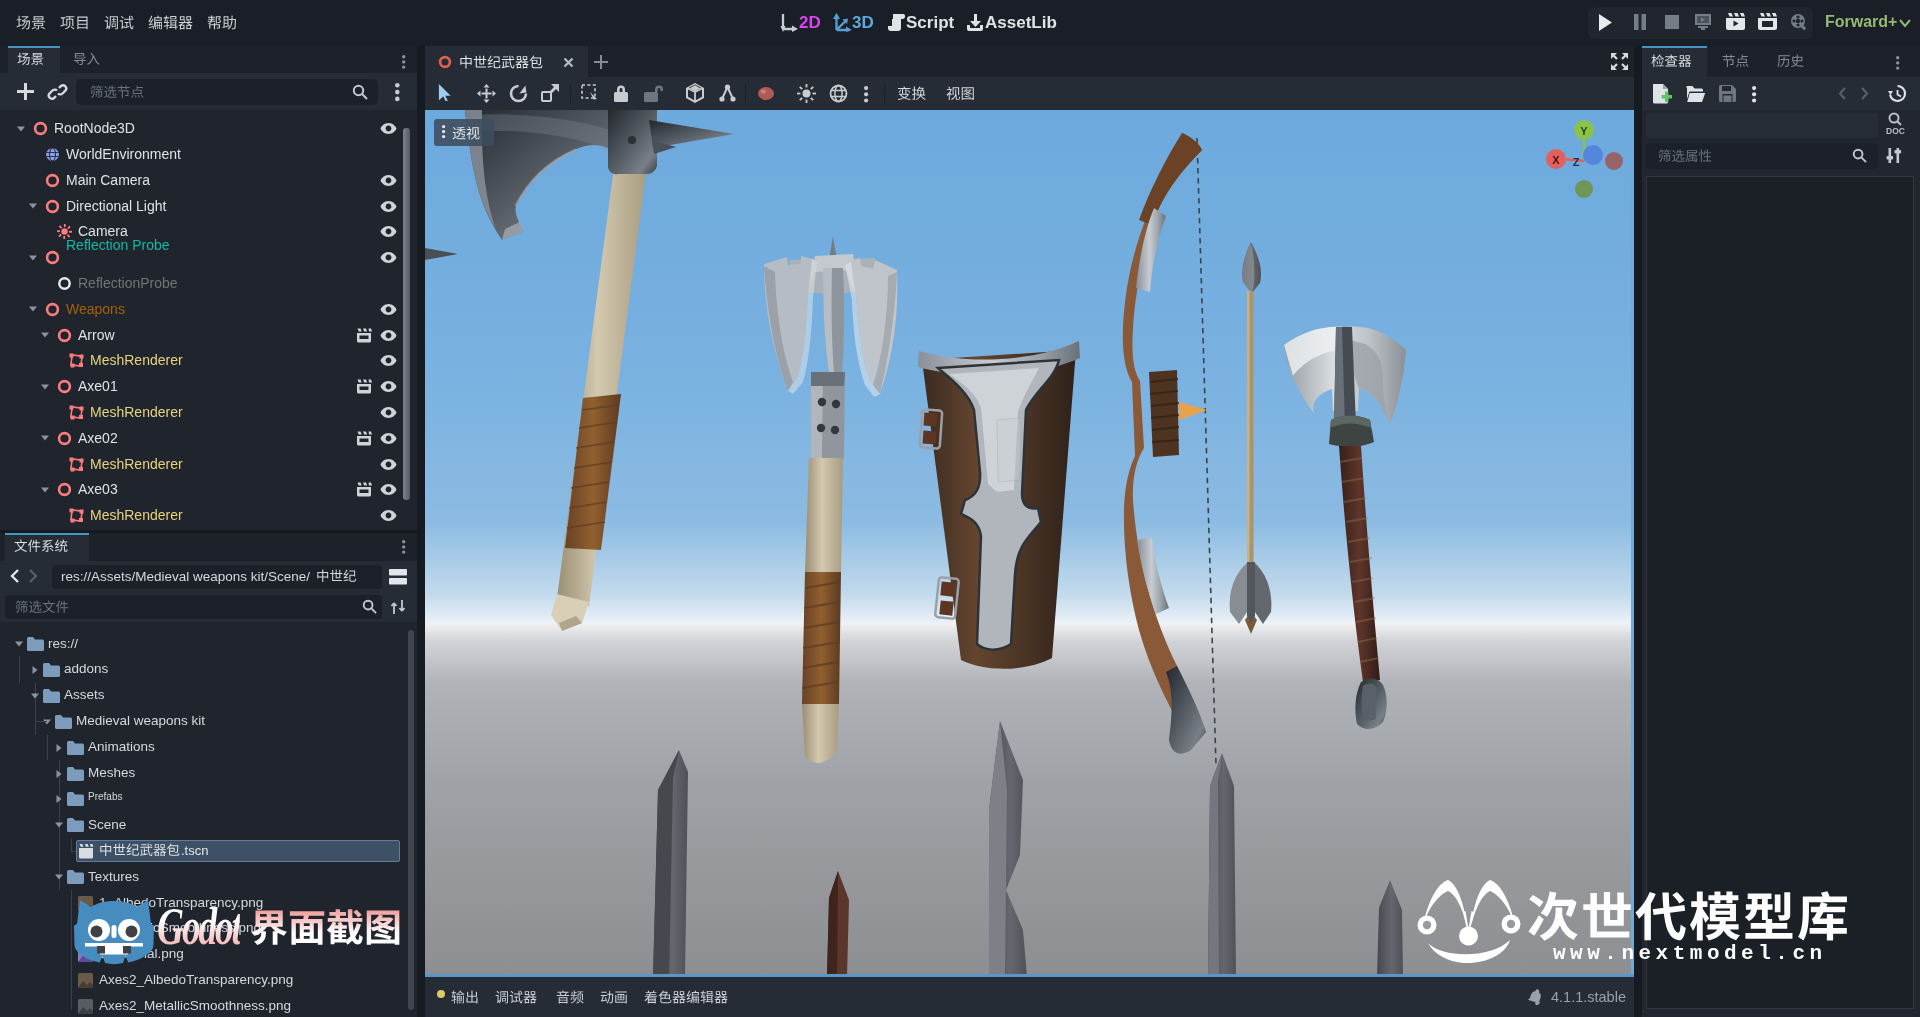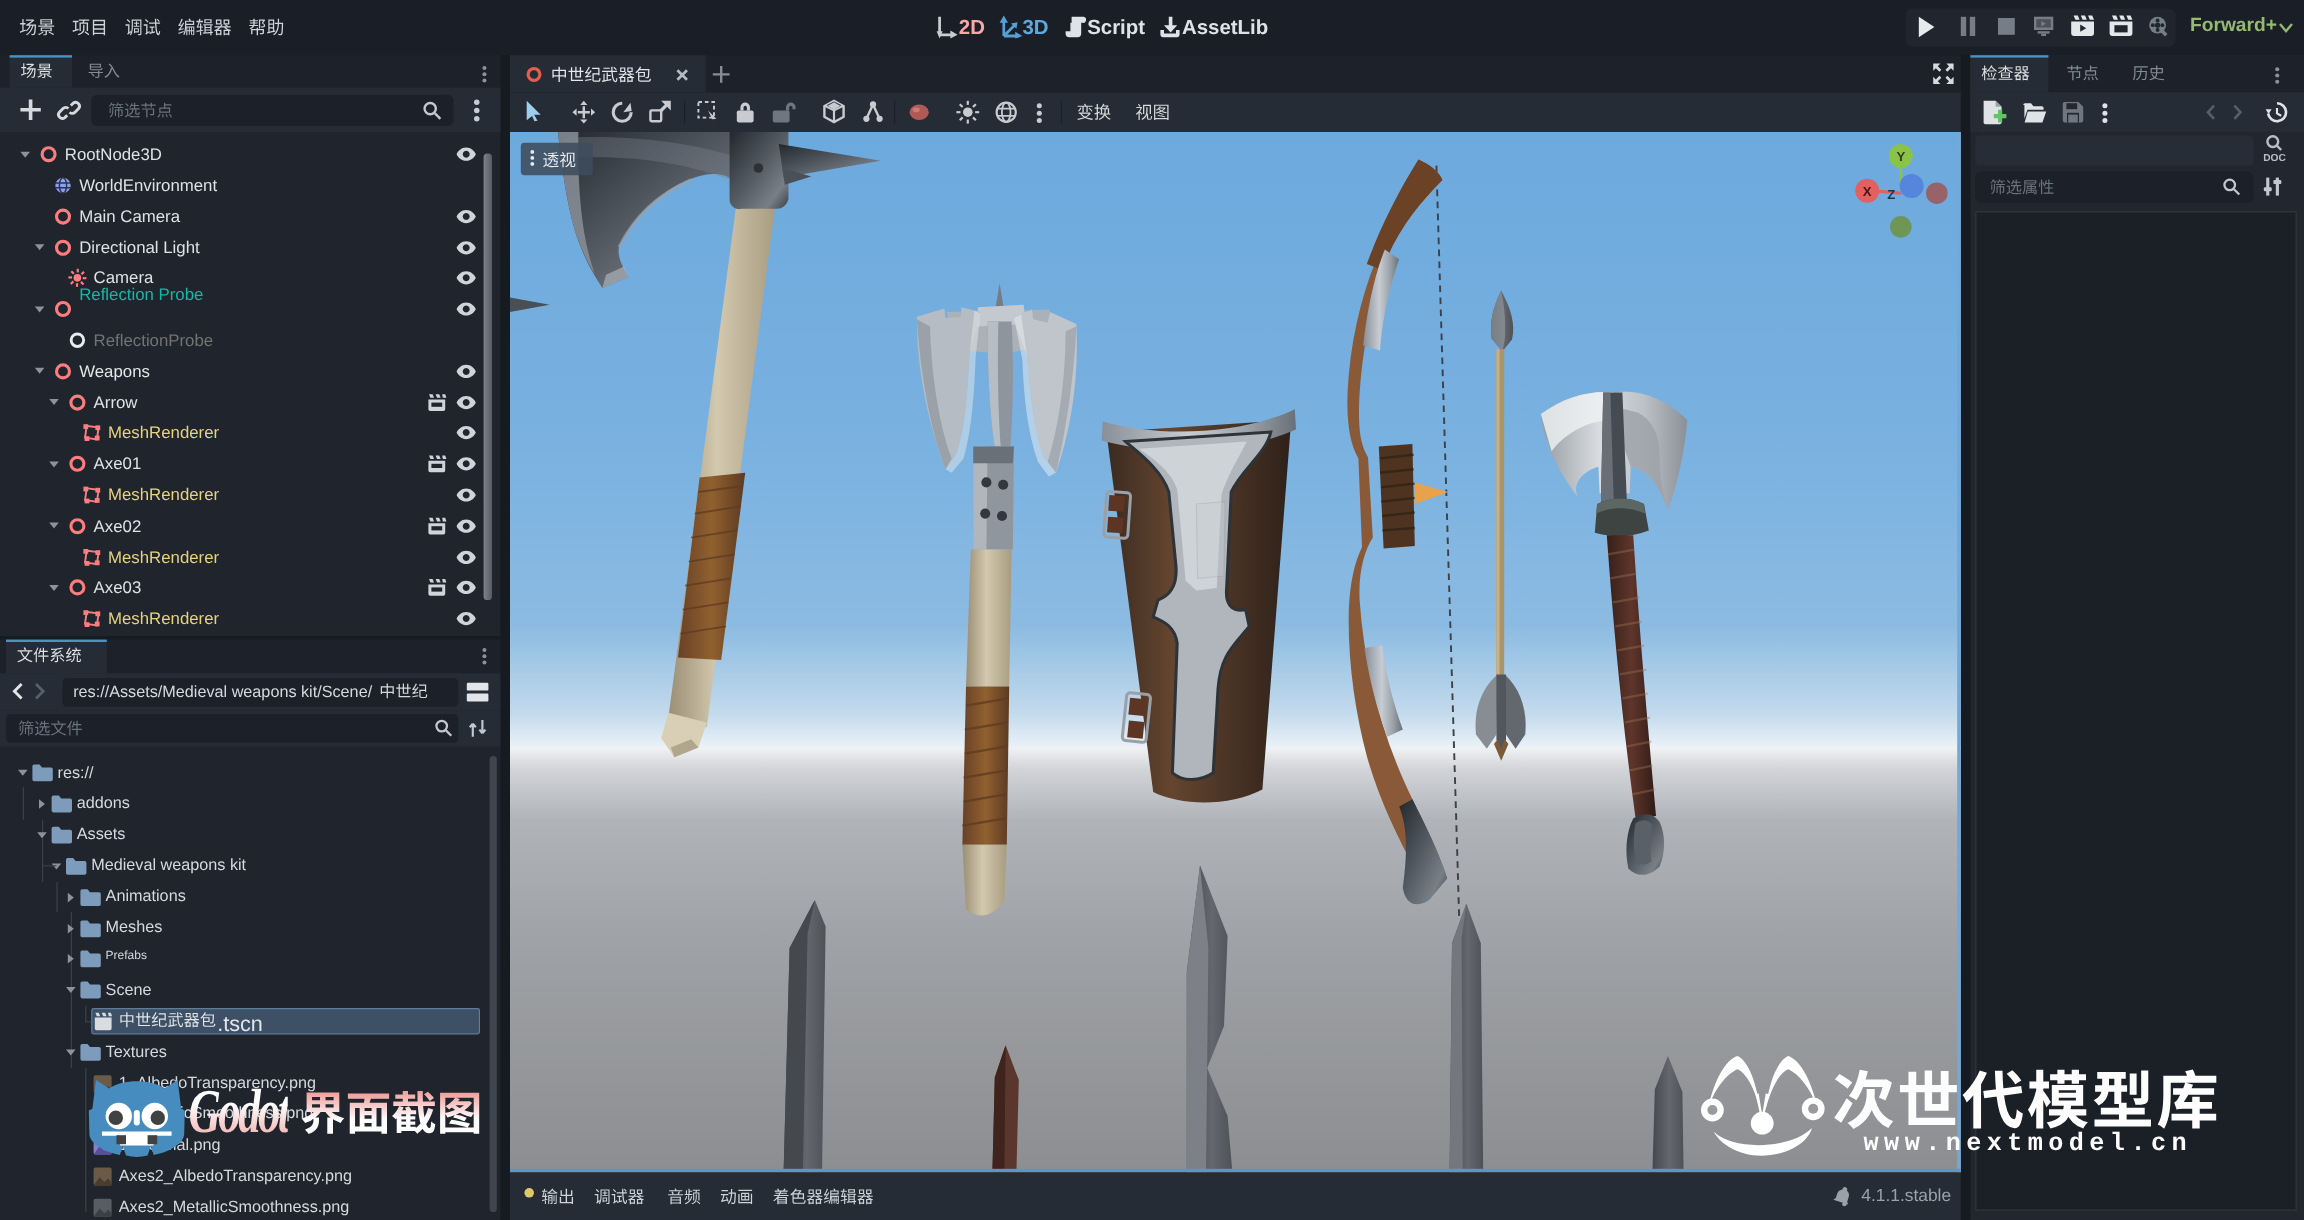--- a/index.html
+++ b/index.html
@@ -34,21 +34,21 @@
   </svg>
 <svg class="abs" style="left:780px;top:13px" width="18" height="19" viewBox="0 0 18 19">
     <g stroke="#c6ccd2" stroke-width="2.3" fill="none">
       <path d="M3 1 V16 M3 16 H14"></path>
     </g>
     <g fill="#c6ccd2">
       <path d="M18 16 L12 12.5 V19 Z"></path>
       <path d="M3 19 L0.5 13 H5.5 Z"></path>
     </g>
   </svg>
-<div class="txt" style="left:799px;top:13px;font-size:17px;font-weight:bold;color:#fca5a5">2D</div>
+<div class="txt" style="left:799px;top:13px;font-size:17px;font-weight:bold;color:#d946ef">2D</div>
 <svg class="abs" style="left:833px;top:13px" width="19" height="19" viewBox="0 0 19 19">
     <g stroke="#579fd4" stroke-width="2.3" fill="none">
       <path d="M3.5 17 V5 M3.5 17 H16 M3.5 17 L12.5 8"></path>
     </g>
     <g fill="#579fd4">
       <path d="M3.5 0 L7 6 H0 Z"></path>
       <path d="M19 17 L13 13.5 V19 Z"></path>
       <path d="M15 5.5 L9.5 6.5 L14 11 Z"></path>
     </g>
   </svg>
@@ -204,21 +204,21 @@
 <svg class="abs" style="left:57px;top:275.9px" width="15" height="15" viewBox="0 0 15 15">
     <circle cx="7.5" cy="7.5" r="5.2" stroke="#e8ecf0" stroke-width="2.4" fill="none"></circle>
   </svg>
 <div class="txt" style="left:78px;top:274.9px;color:#737373">ReflectionProbe</div>
 <svg class="abs" style="left:28px;top:304.2px" width="10" height="10" viewBox="0 0 10 10">
     <path d="M1 2.5 L9 2.5 L5 7.5 Z" fill="#8b939c"></path>
   </svg>
 <svg class="abs" style="left:45px;top:301.7px" width="15" height="15" viewBox="0 0 15 15">
     <circle cx="7.5" cy="7.5" r="5.4" stroke="#fc7d7d" stroke-width="2.6" fill="none"></circle>
   </svg>
-<div class="txt" style="left:66px;top:300.7px;color:#e5e5e5">Weapons</div>
+<div class="txt" style="left:66px;top:300.7px;color:#a16207">Weapons</div>
 <svg class="abs" style="left:380px;top:301.7px" width="17" height="15" viewBox="0 0 17 15" fill="#ced4da">
     <path d="M8.5 2 C12.5 2 15.5 5 16.5 7.5 C15.5 10 12.5 13 8.5 13 C4.5 13 1.5 10 0.5 7.5 C1.5 5 4.5 2 8.5 2 Z M8.5 4.6 a2.9 2.9 0 1 0 0.01 0 Z" fill-rule="evenodd"></path>
   </svg>
 <svg class="abs" style="left:40px;top:330.0px" width="10" height="10" viewBox="0 0 10 10">
     <path d="M1 2.5 L9 2.5 L5 7.5 Z" fill="#8b939c"></path>
   </svg>
 <svg class="abs" style="left:57px;top:327.5px" width="15" height="15" viewBox="0 0 15 15">
     <circle cx="7.5" cy="7.5" r="5.4" stroke="#fc7d7d" stroke-width="2.6" fill="none"></circle>
   </svg>
 <div class="txt" style="left:78px;top:326.5px;color:#dee2e6">Arrow</div>
@@ -439,21 +439,21 @@
     <path d="M1 4 h14 v9 a1.5 1.5 0 0 1 -1.5 1.5 h-11 a1.5 1.5 0 0 1 -1.5 -1.5 z M1.5 0 h2.8 l1.2 2.8 h-2.8 z M6.8 0 h2.8 l1.2 2.8 h-2.8 z M12 0 h2.4 l1 2.8 h-2.8 z"></path>
   </svg>
 <svg style="position:absolute;left:99px;top:842.7px;width:81.0px;height:13.5px;" viewBox="0 0 6000 1000" fill="#e2e6ea">
     <path transform="translate(0,880) scale(1,-1)" d="M96 661H902V191H825V588H171V186H96ZM136 322H870V248H136ZM458 840H537V-79H458Z"></path>
     <path transform="translate(1000.0,880) scale(1,-1)" d="M51 590H950V517H51ZM197 813H275V58H922V-15H197ZM457 835H532V269H723V824H801V200H457Z"></path>
     <path transform="translate(2000.0,880) scale(1,-1)" d="M68 184Q66 192 61 205Q57 219 52 233Q47 247 42 257Q60 260 80 278Q100 295 126 322Q141 335 168 365Q196 396 230 437Q264 479 300 529Q335 578 365 628L431 585Q362 484 282 389Q202 295 120 225V223Q120 223 112 219Q104 215 94 209Q83 204 75 197Q68 190 68 184ZM68 184 64 245 104 271 406 313Q405 299 406 279Q407 260 409 248Q303 232 239 221Q176 211 141 204Q107 197 91 193Q76 188 68 184ZM60 424Q58 433 54 446Q50 460 45 474Q40 488 35 498Q50 501 65 517Q80 534 98 558Q108 570 127 599Q145 627 169 666Q192 704 215 749Q239 793 257 838L331 806Q300 744 264 683Q227 622 189 566Q150 511 111 467V465Q111 465 103 461Q96 457 86 451Q75 444 68 437Q60 430 60 424ZM60 424 59 481 96 504 315 524Q312 509 310 491Q308 472 308 461Q234 453 188 447Q142 442 117 438Q92 434 79 431Q67 428 60 424ZM41 53Q88 60 149 71Q209 82 277 94Q345 107 413 119L419 51Q321 32 225 13Q128 -7 54 -22ZM508 447H876V375H508ZM476 447H553V59Q553 29 566 20Q578 11 622 11Q629 11 649 11Q668 11 693 11Q717 11 743 11Q768 11 789 11Q810 11 821 11Q849 11 863 23Q877 36 883 72Q890 108 892 179Q902 172 914 166Q926 159 940 154Q953 150 963 147Q958 67 946 21Q933 -24 905 -42Q877 -60 825 -60Q817 -60 796 -60Q775 -60 747 -60Q720 -60 692 -60Q664 -60 643 -60Q622 -60 616 -60Q562 -60 532 -50Q501 -40 488 -14Q476 12 476 59ZM460 775H899V324H824V701H460Z"></path>
     <path transform="translate(3000.0,880) scale(1,-1)" d="M721 782 774 821Q802 801 831 776Q860 751 886 726Q911 700 926 679L871 635Q856 656 832 682Q807 708 778 734Q749 761 721 782ZM54 596H946V526H54ZM364 351H566V283H364ZM135 780H517V712H135ZM42 9Q110 19 200 34Q291 49 392 68Q494 86 594 104L600 34Q505 16 408 -2Q311 -20 222 -36Q133 -52 62 -65ZM321 491H394V21H321ZM133 415H203V-3H133ZM597 835H673Q671 693 679 566Q686 439 702 334Q717 228 740 152Q763 76 793 34Q823 -8 858 -8Q878 -8 888 37Q897 82 901 182Q913 171 931 159Q950 148 964 142Q958 56 946 7Q933 -42 911 -62Q888 -82 851 -82Q804 -82 766 -48Q729 -15 701 47Q673 108 653 192Q634 276 622 379Q609 481 603 597Q597 712 597 835Z"></path>
     <path transform="translate(4000.0,880) scale(1,-1)" d="M196 730V589H366V730ZM128 795H437V524H128ZM622 730V589H802V730ZM553 795H875V524H553ZM52 420H949V353H52ZM162 15H405V-51H162ZM586 15H839V-51H586ZM624 404Q659 361 715 322Q770 283 837 254Q904 225 972 208Q964 201 954 190Q945 179 937 168Q929 157 924 148Q854 168 786 203Q718 238 660 283Q601 327 561 378ZM128 229H437V-74H365V163H198V-80H128ZM555 229H875V-74H802V163H624V-80H555ZM435 532 511 518Q475 445 416 375Q357 305 272 245Q186 185 72 141Q68 150 61 160Q54 171 46 181Q38 191 30 198Q139 238 219 292Q300 347 354 409Q408 471 435 532ZM614 484 653 524Q691 511 733 490Q776 468 801 449L760 405Q737 425 694 447Q652 470 614 484Z"></path>
     <path transform="translate(5000.0,880) scale(1,-1)" d="M303 845 378 823Q345 748 300 678Q255 607 203 547Q152 488 97 443Q90 451 79 461Q68 471 56 481Q44 492 35 498Q90 539 140 594Q190 649 232 713Q274 777 303 845ZM272 705H828V634H236ZM798 705H874Q874 705 874 698Q874 692 874 683Q874 675 873 670Q869 545 865 457Q860 370 855 315Q850 259 842 228Q835 196 824 183Q811 166 796 159Q781 152 760 149Q740 147 709 147Q679 147 644 149Q643 165 637 186Q632 206 623 220Q656 218 684 217Q711 216 724 217Q736 216 743 219Q751 221 758 230Q765 240 771 268Q777 296 782 349Q787 402 791 486Q795 569 798 690ZM195 530H269V81Q269 53 278 38Q288 23 315 18Q342 12 395 12Q409 12 437 12Q465 12 503 12Q540 12 581 12Q623 12 661 12Q700 12 731 12Q762 12 778 12Q821 12 843 22Q865 32 874 60Q883 87 888 139Q902 130 924 122Q945 114 961 111Q954 45 937 8Q920 -29 884 -44Q848 -59 780 -59Q770 -59 741 -59Q712 -59 672 -59Q632 -59 588 -59Q544 -59 505 -59Q465 -59 437 -59Q409 -59 400 -59Q321 -59 276 -47Q232 -36 214 -5Q195 25 195 81ZM221 530H605V233H221V300H532V463H221Z"></path>
   </svg>
-<div class="txt" style="left:181.0px;top:842.7px;font-size:18px;color:#e2e6ea">.tscn</div>
+<div class="txt" style="left:181.0px;top:842.7px;font-size:13px;color:#e2e6ea">.tscn</div>
 <svg class="abs" style="left:54px;top:872.1px" width="10" height="10" viewBox="0 0 10 10">
     <path d="M1 2.5 L9 2.5 L5 7.5 Z" fill="#8b939c"></path>
   </svg>
 <svg class="abs" style="left:67px;top:870.1px" width="17" height="14" viewBox="0 0 17 14" fill="#7d9cbb">
     <path d="M0 1.5 A1.5 1.5 0 0 1 1.5 0 h4.5 l2 2.5 h7.5 A1.5 1.5 0 0 1 17 4 v8.5 A1.5 1.5 0 0 1 15.5 14 h-14 A1.5 1.5 0 0 1 0 12.5 Z"></path>
   </svg>
 <div class="txt" style="left:88px;top:868.6px;font-size:13.5px;color:#d4d9de">Textures</div>
 <svg class="abs" style="left:78px;top:895.5px" width="15" height="15" viewBox="0 0 15 15">
     <rect width="15" height="15" rx="1.5" fill="#6b5a48"></rect>
     <path d="M0 15 L5 8 L9 12 L12 9 L15 12 V15 Z" fill="#4a3c2e"></path>

